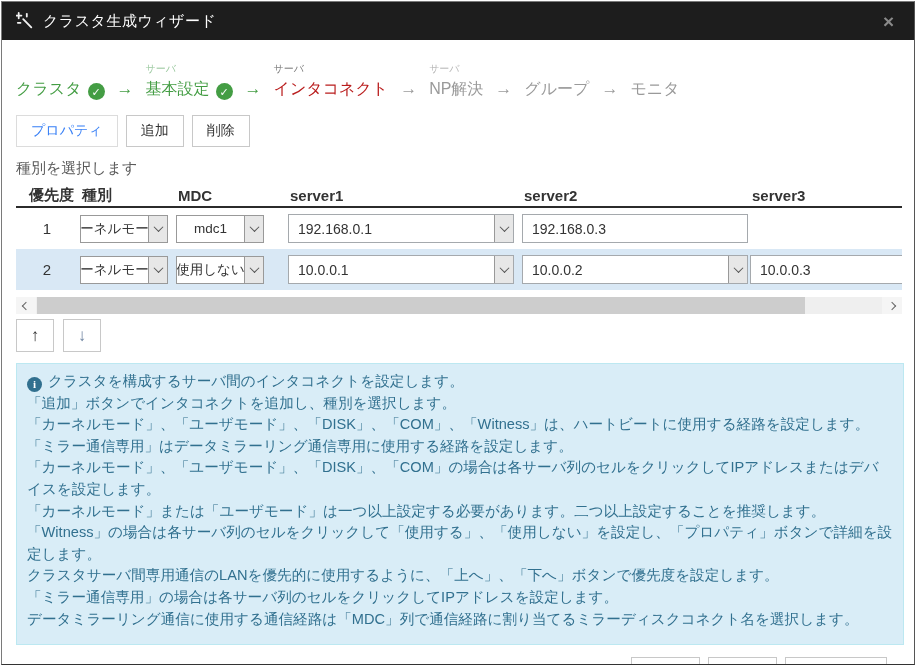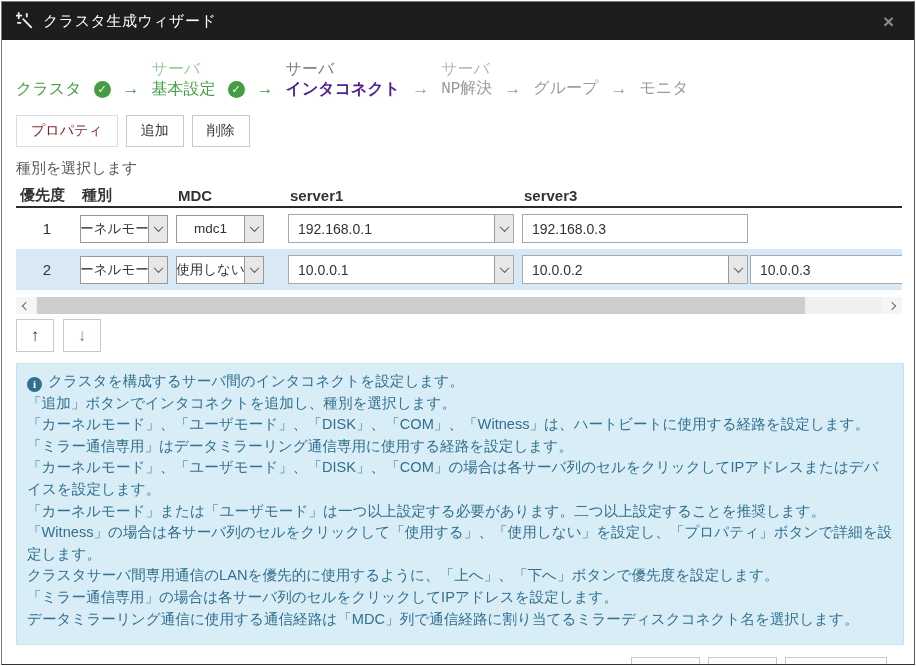--- a/index.html
+++ b/index.html
@@ -22,54 +22,54 @@
   .titlebar .close{
     margin-left:auto; color:#8a8a8a; font-size:19px; font-weight:bold;
     cursor:pointer; padding:0 6px; line-height:1;
   }
 
   .content{ padding:0 14px; }
 
   
   .steps{ display:flex; align-items:flex-end; margin-top:18px; height:42px; }
   .step{ display:flex; flex-direction:column; }
-  .step .sub{ font-size:16px; height:18px; line-height:18px; }
-  .step .lbl{ font-size:16px; line-height:22px; display:flex; align-items:center; gap:12px; white-space:nowrap; }
+  .step .sub{ font-size:10px; height:18px; line-height:18px; }
+  .step .lbl{ font-size:16px; line-height:22px; display:flex; align-items:flex-end; gap:6px; white-space:nowrap; }
   .step.done .lbl, .step.done .sub{ color:#449d44; }
   .step.done .sub{ color:#9cc9a0; }
-  .step.active .lbl{ color:#4c1d95; font-weight:bold; }
+  .step.active .lbl{ color:#b91c1c; font-weight:normal; }
   .step.active .sub{ color:#7d7d7d; }
-  .step.todo .lbl{ color:#9a9a9a;font-family:Liberation Mono, monospace; }
+  .step.todo .lbl{ color:#9a9a9a; }
   .step.todo .sub{ color:#b8b8b8; }
   .check{
     width:17px; height:17px; border-radius:50%; background:#449d44;
     color:#fff; font-size:11px; font-weight:bold;
     display:inline-flex; align-items:center; justify-content:center;
   }
   .arrow{ font-size:17px; font-weight:bold; margin:0 12px; line-height:22px; }
   .arrow.g{ color:#449d44; } .arrow.n{ color:#9a9a9a; }
 
   
   .toolbar{ display:flex; gap:8px; margin-top:15px; }
   .btn{
     background:#fff; border:1px solid #c8c8c8; color:#333;
     font-size:14px; padding:6px 14px; cursor:pointer; font-family:inherit;
   }
-  .btn:disabled, .btn.disabled{ color:#7f1d1d; border-color:#dcdcdc; }
+  .btn:disabled, .btn.disabled{ color:#3b82f6; border-color:#dcdcdc; }
 
   
   .tbl-caption{ color:#5a5a5a; font-size:15px; margin-top:12px; }
   .tbl{ margin-top:6px; overflow:hidden; width:886px; }
   .trow, .thead{
     display:grid; grid-template-columns:62px 96px 112px 234px 228px 232px;
     align-items:center; width:964px;
   }
   .thead{ height:24px; border-bottom:2px solid #2b2b2b; font-weight:bold; font-size:15px; }
   .thead .th{ padding:0 4px; white-space:nowrap; }
-  .thead .th.c{ text-align:left; }
+  .thead .th.c{ text-align:right; }
   .trow{ height:41px; }
   .trow.selected{ background:#d9e8f5; }
   .pri{ text-align:center; font-size:15px; }
 
   .cbx{
     display:flex; width:88px; height:28px; border:1px solid #999; background:#fff;
     margin-left:2px; cursor:pointer;
   }
   .cbx .cbx-t{
     flex:1; display:flex; align-items:center; justify-content:center;
@@ -203,20 +203,21 @@
       <button class="btn">削除</button>
     </div>
 
     <div class="tbl-caption">種別を選択します</div>
     <div class="tbl">
       <div class="thead">
         <div class="th c">優先度</div>
         <div class="th">種別</div>
         <div class="th">MDC</div>
         <div class="th">server1</div>
+        <div class="th">server2</div>
         <div class="th">server3</div>
       </div>
 
       <div class="trow">
         <div class="pri">1</div>
         <div class="cbx">
           <span class="cbx-t">カーネルモード</span>
           <span class="cbx-b">
               <i class="chev"></i>
             </span>

